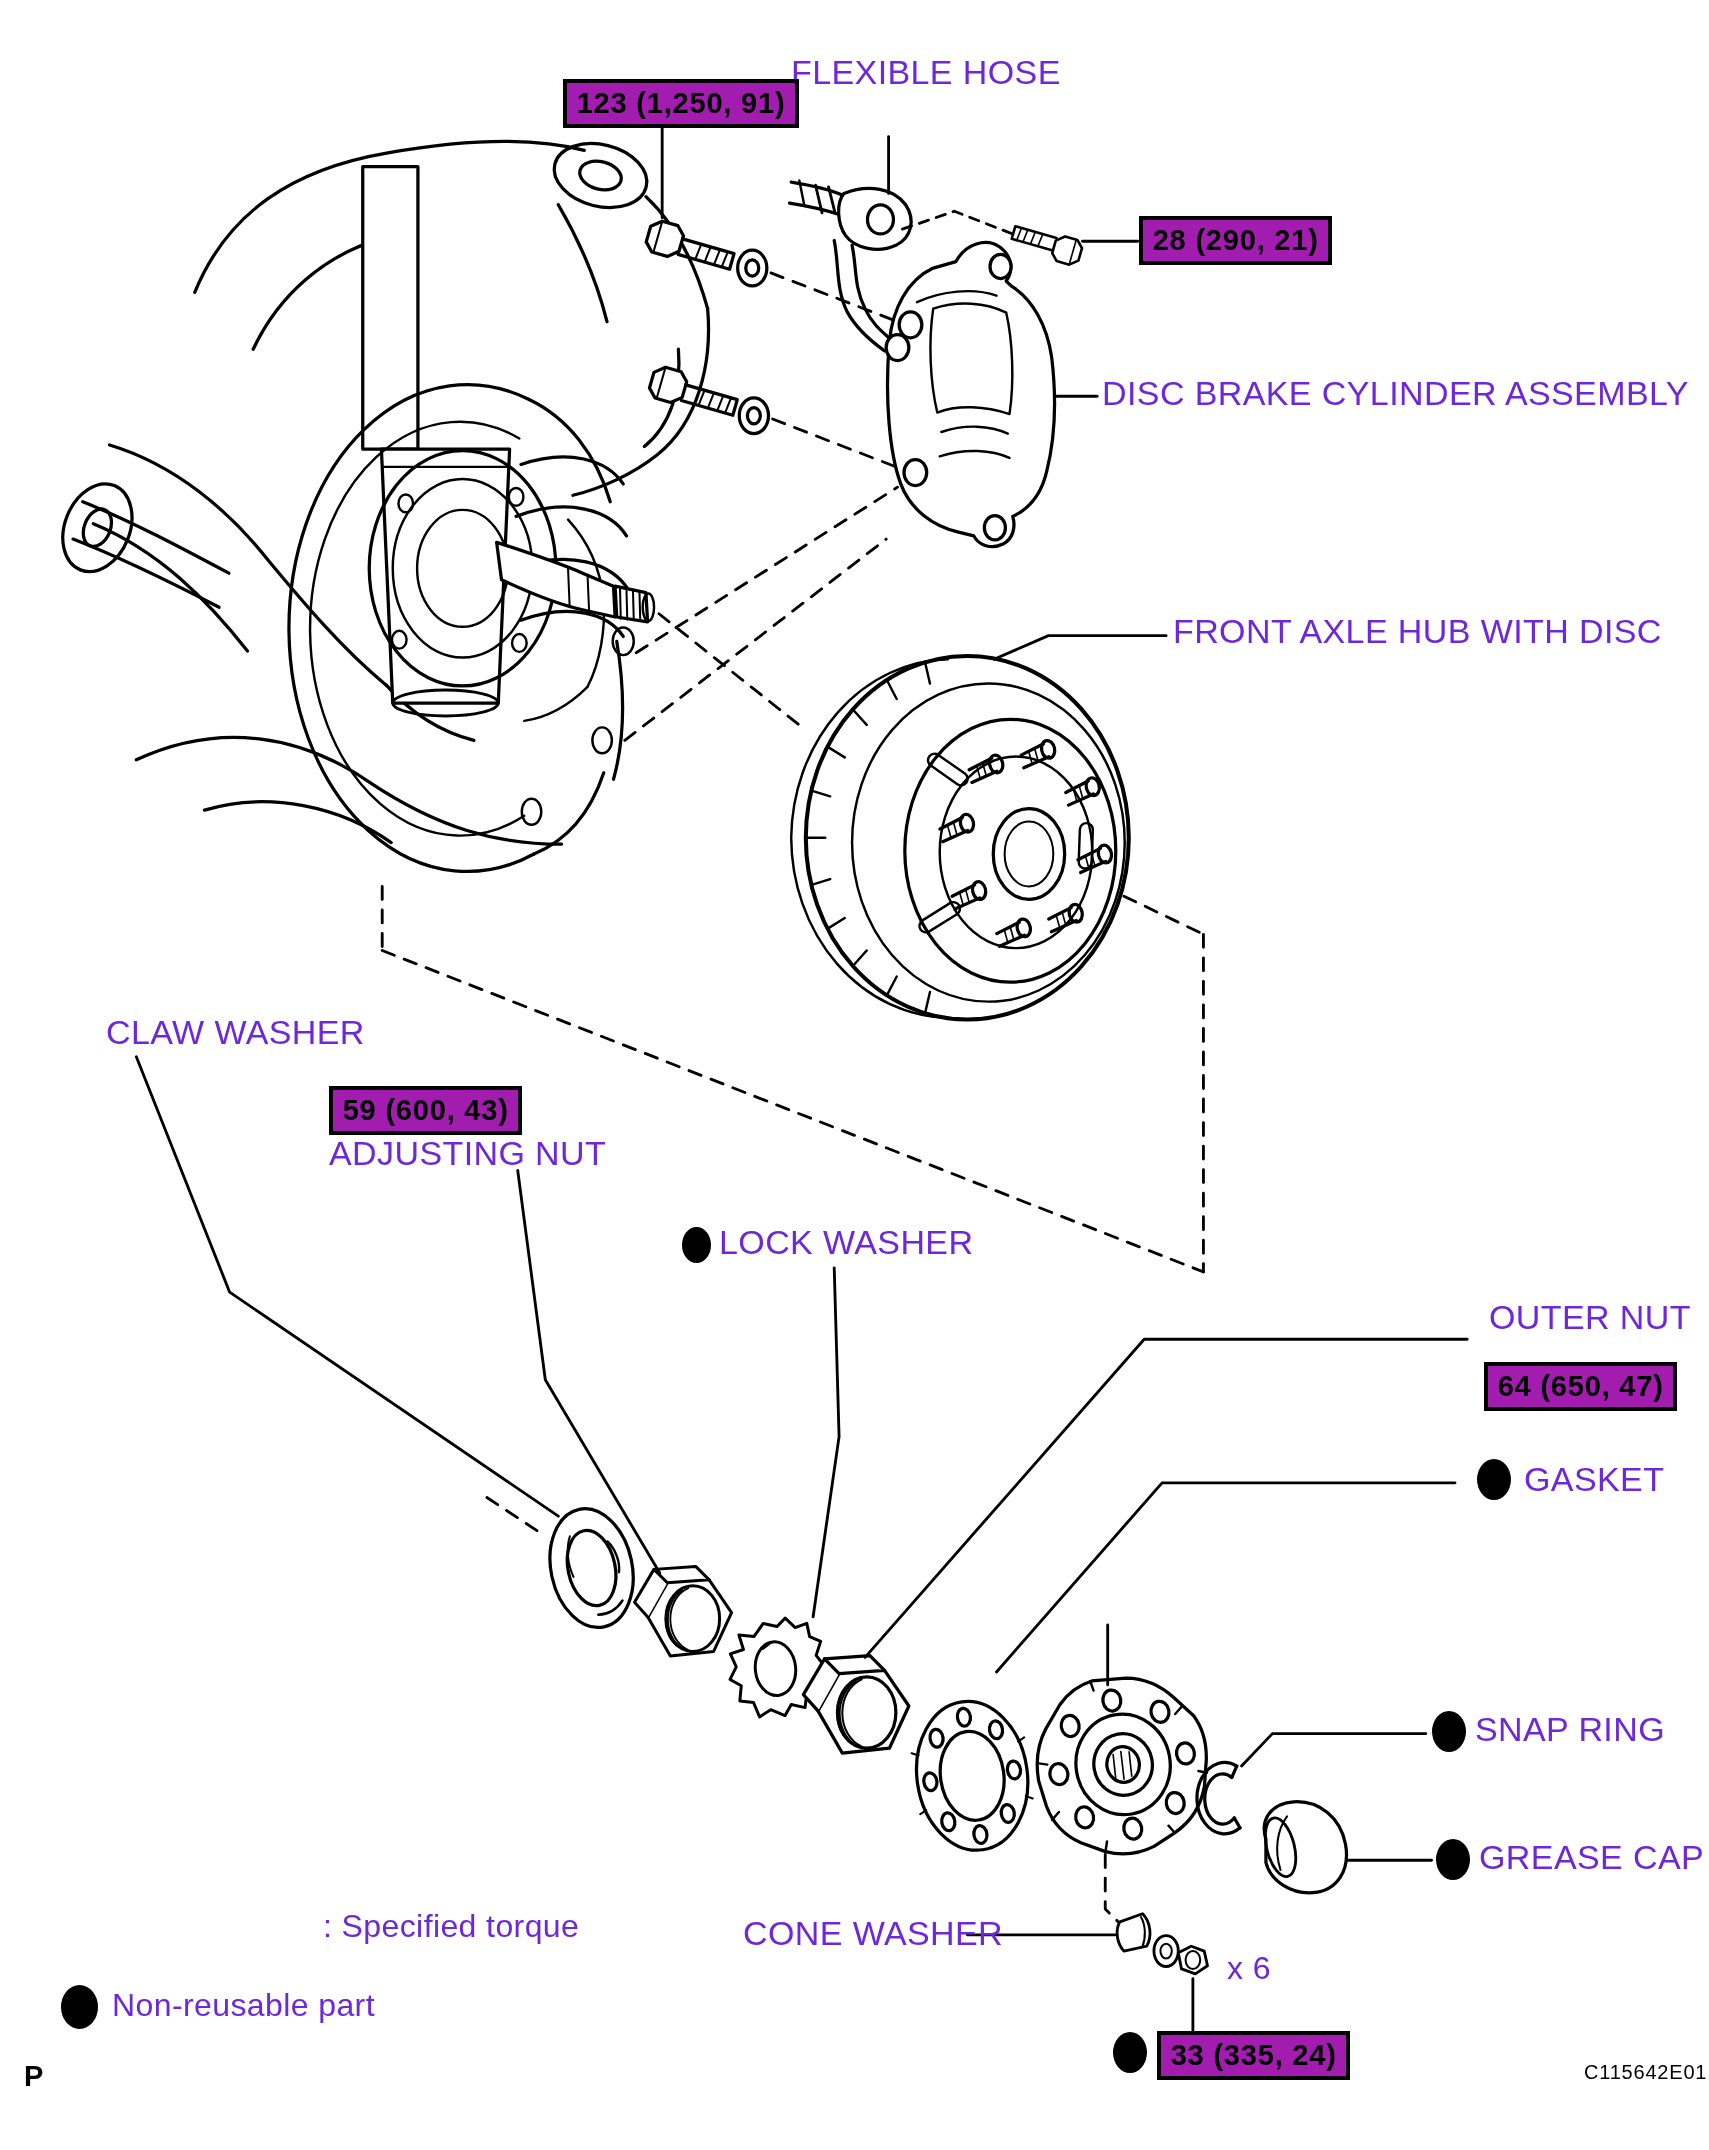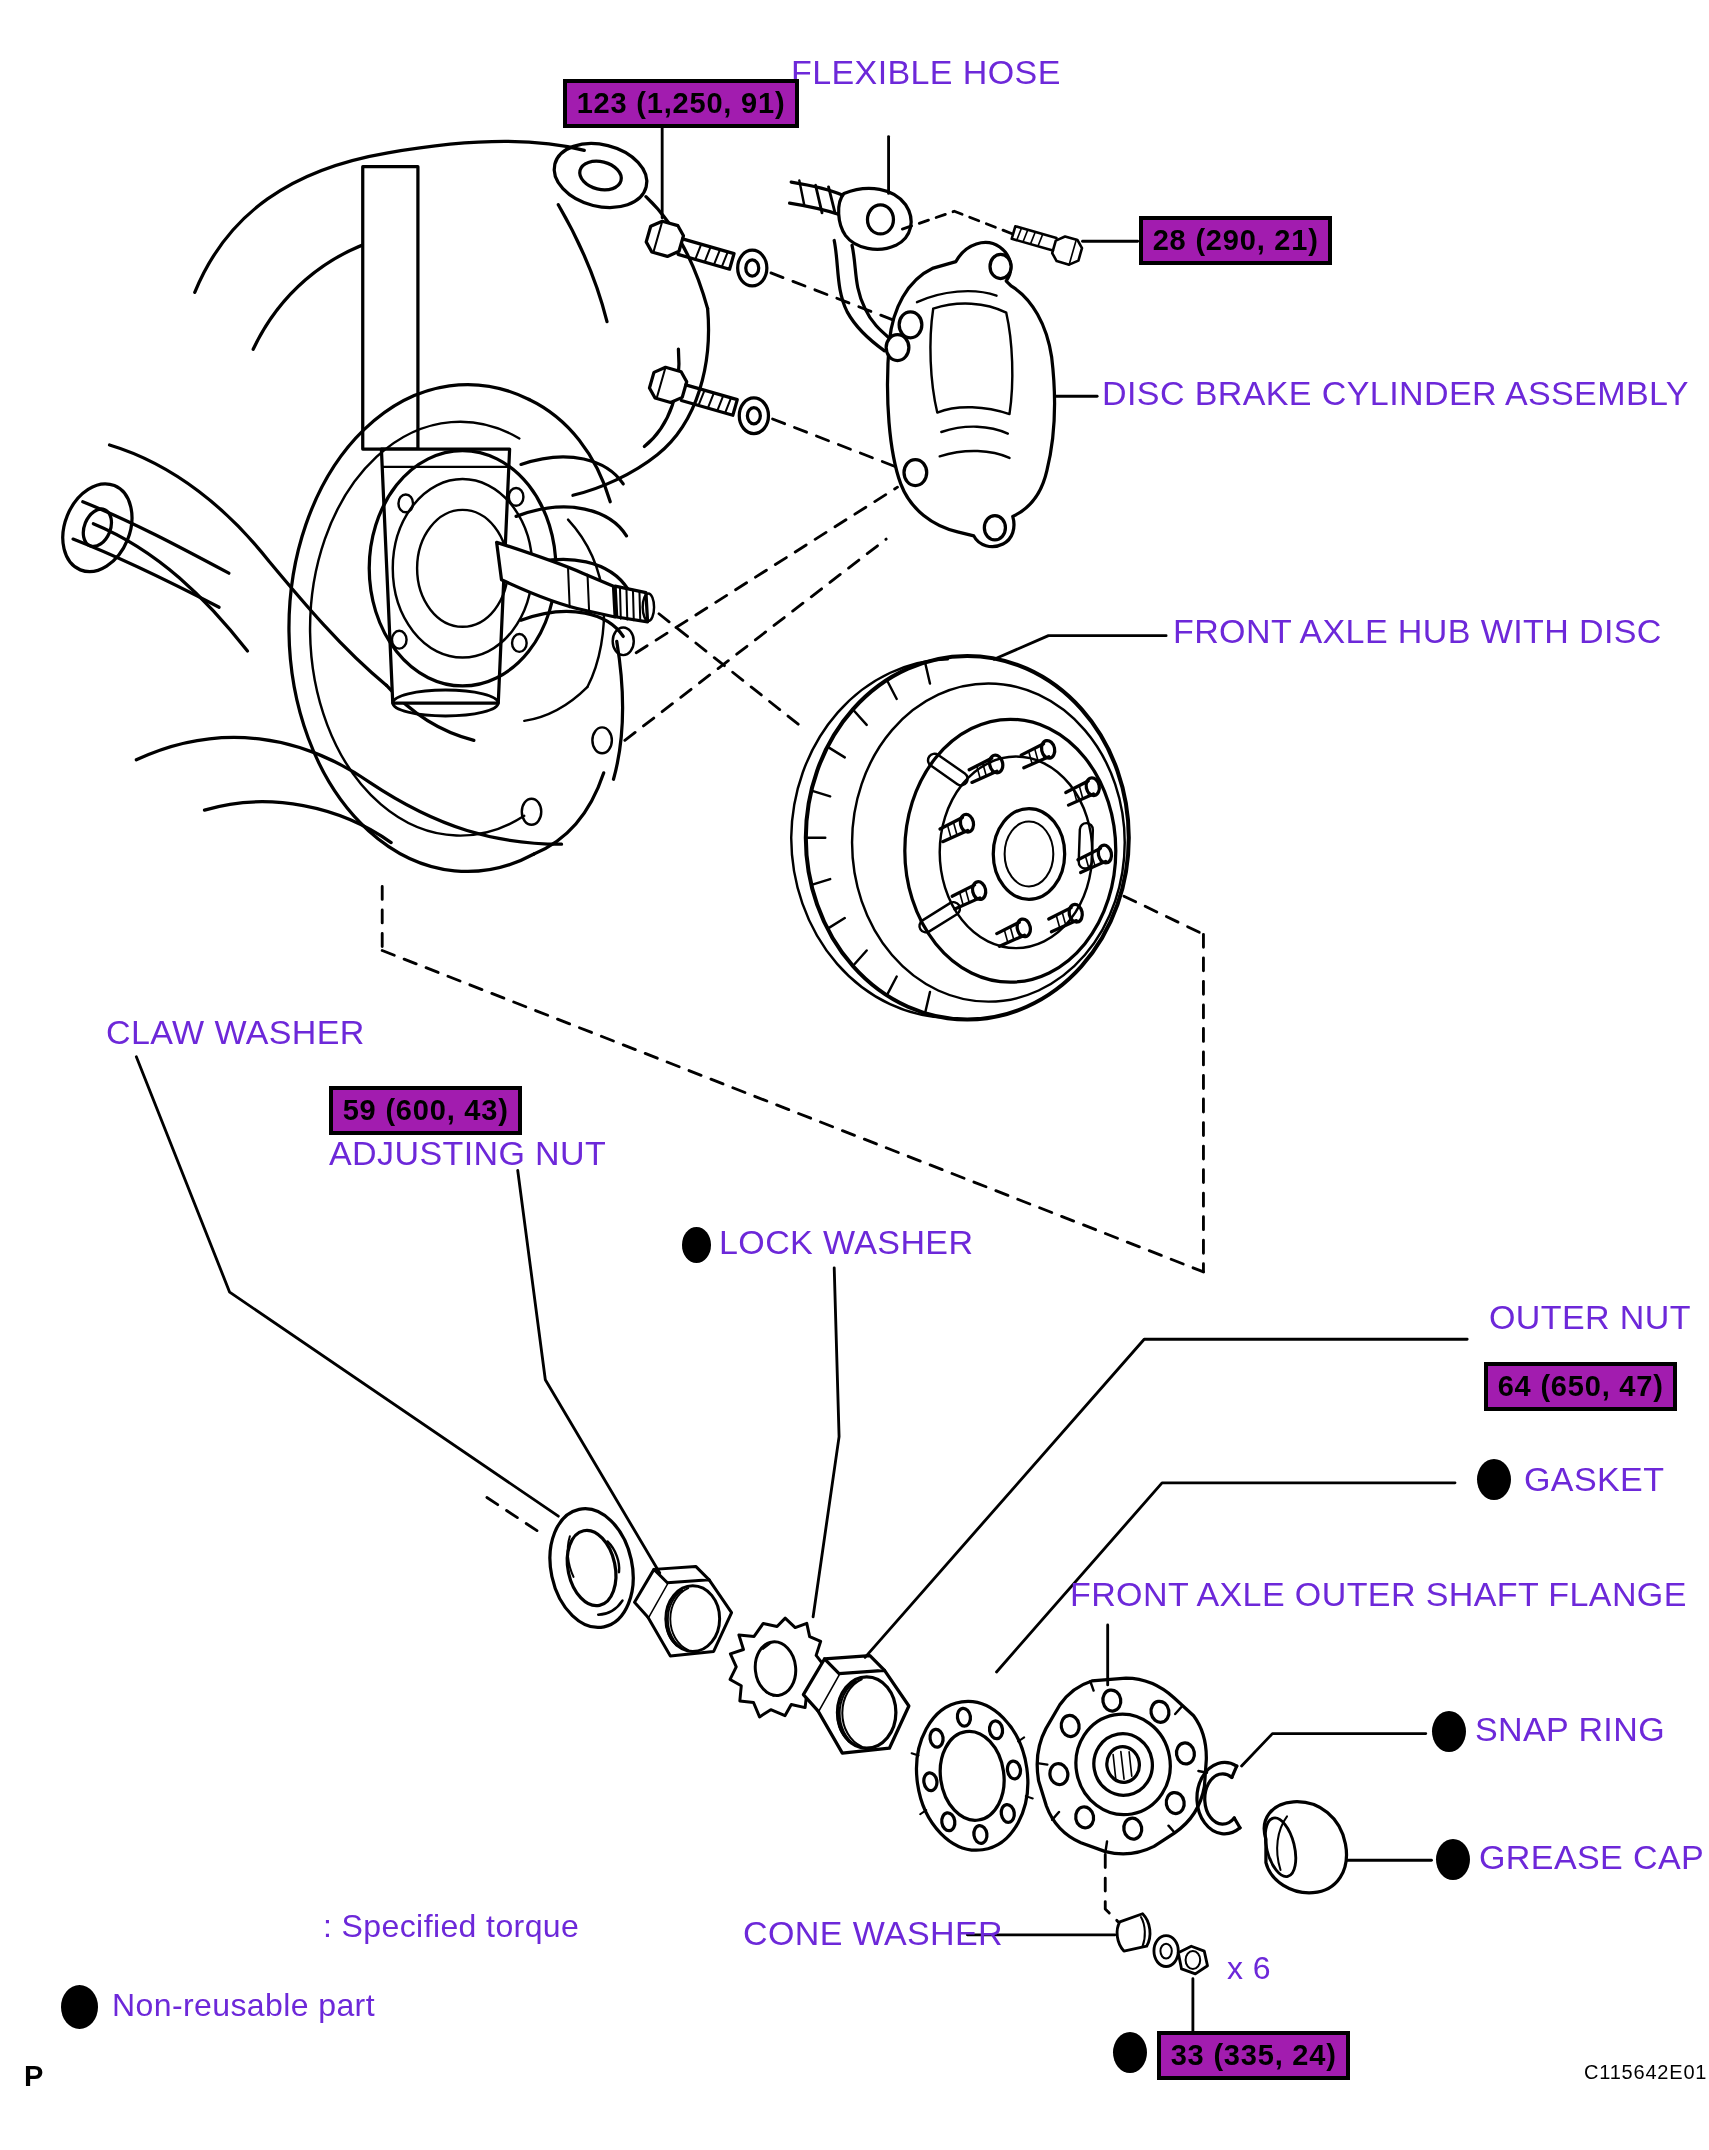--- a/index.html
+++ b/index.html
@@ -293,21 +293,20 @@
 
   <div class="dot d1" style="left:682px; top:1227px;"></div>
   <div class="lbl" style="left:719px; top:1224px;">LOCK WASHER</div>
 
   <div class="lbl" style="left:1489px; top:1299px;">OUTER NUT</div>
   <div class="tbox" style="left:1484px; top:1362px;">64 (650, 47)</div>
 
   <div class="dot d2" style="left:1477px; top:1459px;"></div>
   <div class="lbl" style="left:1524px; top:1461px;">GASKET</div>
 
-  <div class="lbl" style="left:1070px; top:1576px;">FRONT AXLE OUTER SHAFT FLANGE</div>
 
   <div class="dot d2" style="left:1432px; top:1711px;"></div>
   <div class="lbl" style="left:1475px; top:1711px;">SNAP RING</div>
 
   <div class="dot d2" style="left:1436px; top:1839px;"></div>
   <div class="lbl" style="left:1479px; top:1839px;">GREASE CAP</div>
 
   <div class="lbl" style="left:743px; top:1915px;">CONE WASHER</div>
   <div class="lbl small" style="left:1227px; top:1951px;">x 6</div>
 

